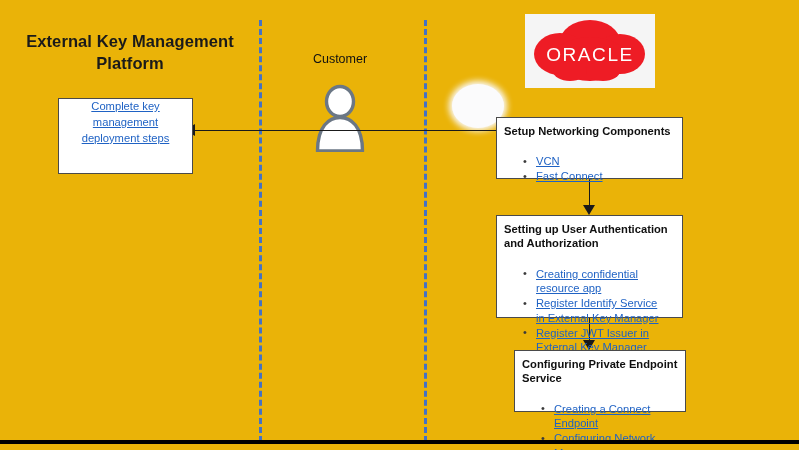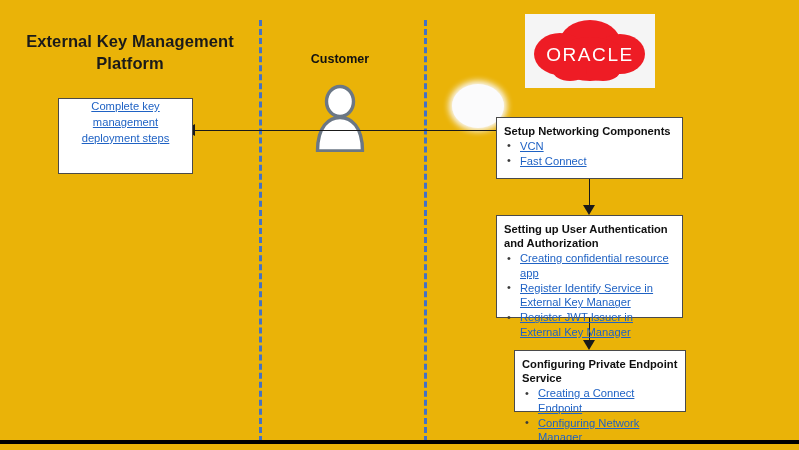--- a/index.html
+++ b/index.html
@@ -52,21 +52,21 @@
   }
 
   
   #customer-label {
     position: absolute;
     left: 280px;
     top: 52px;
     width: 120px;
     text-align: center;
     font-size: 12.5px;
-    font-weight: bold;
+    font-weight: normal;
     color: #111111;
   }
   #customer-actor {
     position: absolute;
     left: 312px;
     top: 84px;
     width: 56px;
     height: 68px;
   }
 
@@ -100,21 +100,21 @@
     background: #ffffff;
     border: 1.6px solid #4a4a4a;
   }
   .box-heading {
     font-size: 11.2px;
     font-weight: bold;
     color: #101010;
     line-height: 1.28;
   }
   .bullet-list {
-    margin: 0;
+    margin: 16px;
     padding: 0;
     list-style: none;
   }
   .bullet-list li {
     position: relative;
     padding-left: 16px;
     font-size: 11.2px;
     line-height: 1.3;
     color: #1F62C4;
     margin-top: 0.5px;

